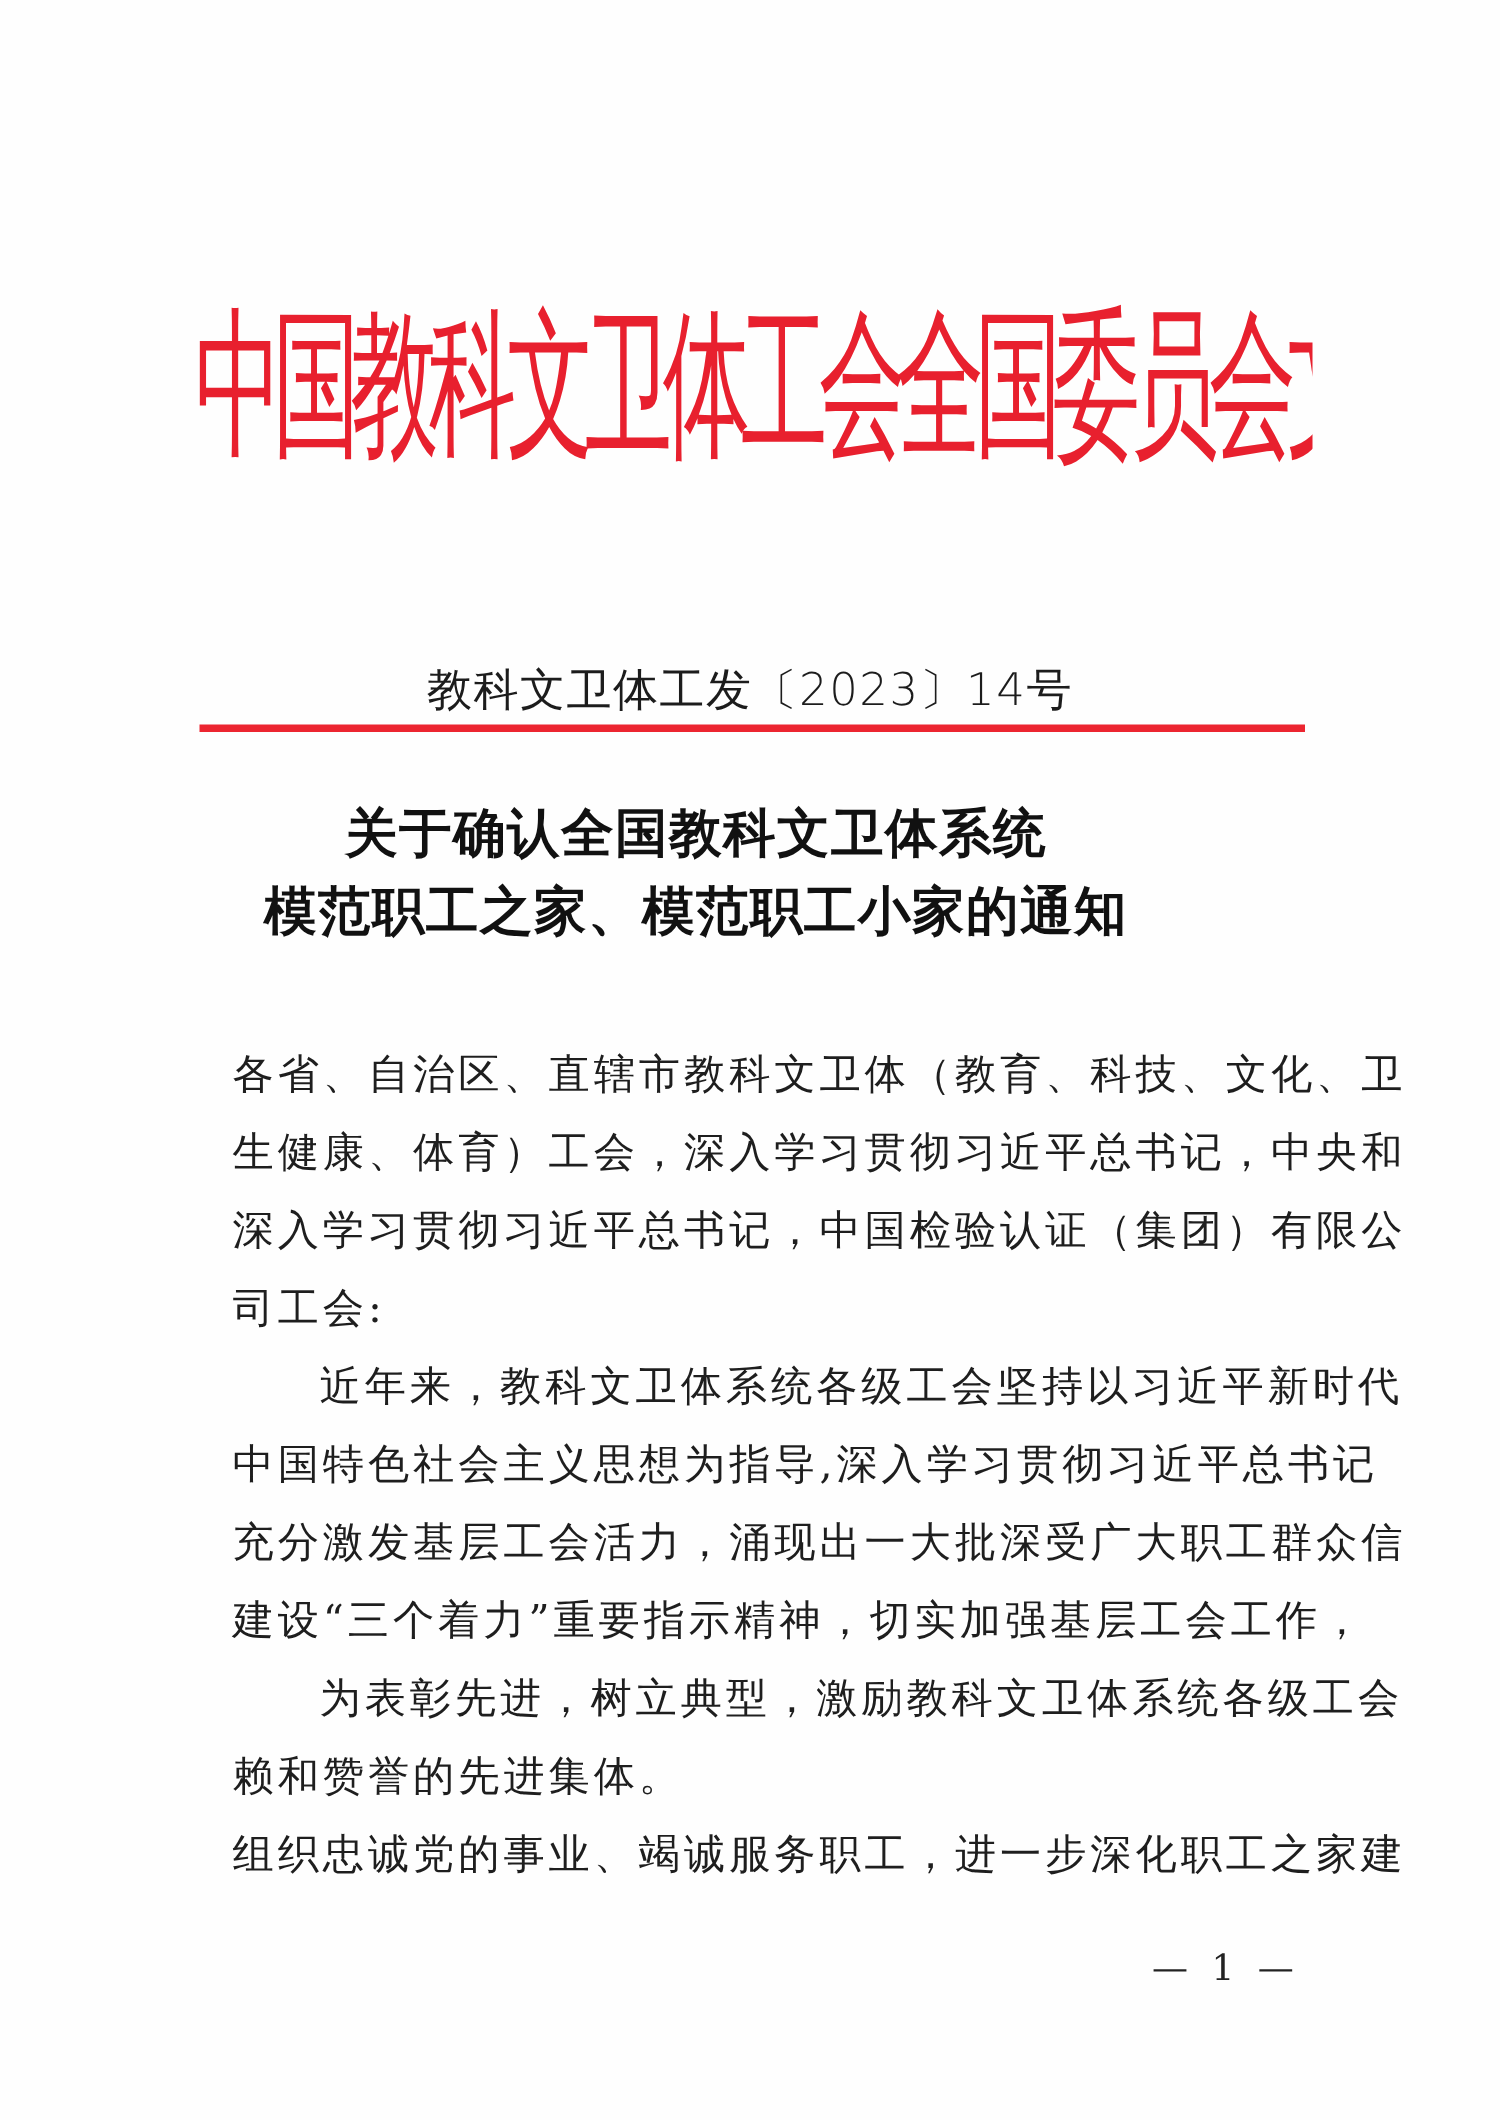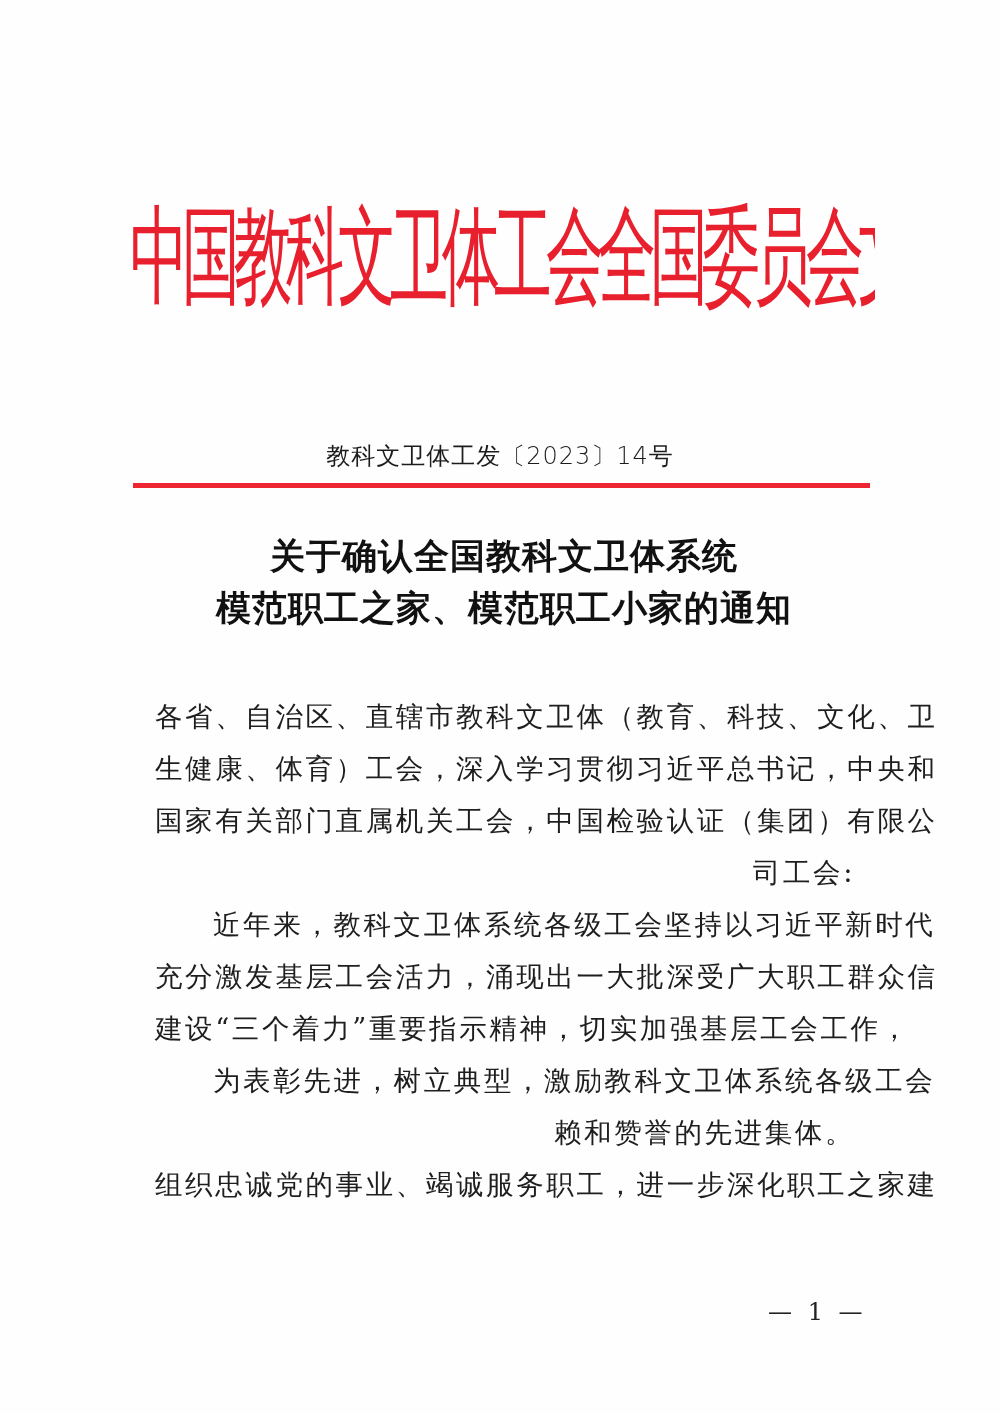--- a/index.html
+++ b/index.html
@@ -43,21 +43,21 @@
       transform-origin: center center;
       width: 52px;
       text-align: center;
     }
     .doc-number {
       position: absolute;
       left: 0;
       width: 1000px;
       top: 440px;
       text-align: center;
-      font-size: 24px;
+      font-size: 30px;
       letter-spacing: 1px;
       color: #1c1c1c;
       font-family: "DejaVu Sans", "Liberation Sans", sans-serif;
       font-weight: 300;
     }
     .red-rule {
       position: absolute;
       left: 133px;
       top: 483px;
       width: 737px;
@@ -68,21 +68,20 @@
       position: absolute;
       left: 0;
       width: 928px;
       text-align: center;
       font-weight: bold;
       font-size: 35px;
       color: #111;
       letter-spacing: 1px;
       line-height: 1;
       font-family: "DejaVu Serif", "Liberation Serif", serif;
-      padding-left: 40px;
     }
     .title-1 { top: 538px; }
     .title-2 { top: 590px; }
     .body-text {
       position: absolute;
       left: 155px;
       width: 700px;
       font-size: 27.5px;
       line-height: 52px;
       color: #1e1e1e;
@@ -129,26 +128,27 @@
 
   </div>
 
   <div class="doc-number">教科文卫体工发〔2023〕14号</div>
 
   <div class="red-rule"></div>
 
   <div class="title title-1">关于确认全国教科文卫体系统</div>
   <div class="title title-2">模范职工之家、模范职工小家的通知</div>
 
-  <div class="body-text" style="top:690px;text-align:right;">
+  <div class="body-text" style="top:690px;">
     <span class="body-line">各省、自治区、直辖市教科文卫体（教育、科技、文化、卫</span>
     <span class="body-line">生健康、体育）工会，深入学习贯彻习近平总书记，中央和</span>
-    <span class="body-line">国家有关部门直属机关工会，中国检验认证（集团）有限公</span>
+    <span class="body-line">深入学习贯彻习近平总书记，中国检验认证（集团）有限公</span>
     <span class="body-line">司工会:</span>
     <span class="body-line indent">近年来，教科文卫体系统各级工会坚持以习近平新时代</span>
+    <span class="body-line">中国特色社会主义思想为指导,深入学习贯彻习近平总书记</span>
     <span class="body-line">充分激发基层工会活力，涌现出一大批深受广大职工群众信</span>
     <span class="body-line">建设“三个着力”重要指示精神，切实加强基层工会工作，</span>
     <span class="body-line indent">为表彰先进，树立典型，激励教科文卫体系统各级工会</span>
     <span class="body-line">赖和赞誉的先进集体。</span>
     <span class="body-line">组织忠诚党的事业、竭诚服务职工，进一步深化职工之家建</span>
   </div>
 
   <div class="page-number">— 1 —</div>
 
 </div>

